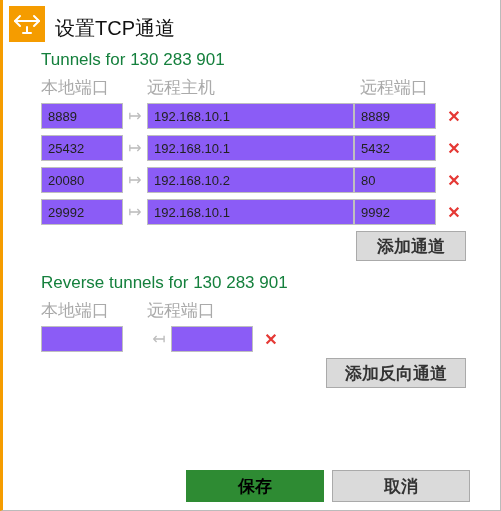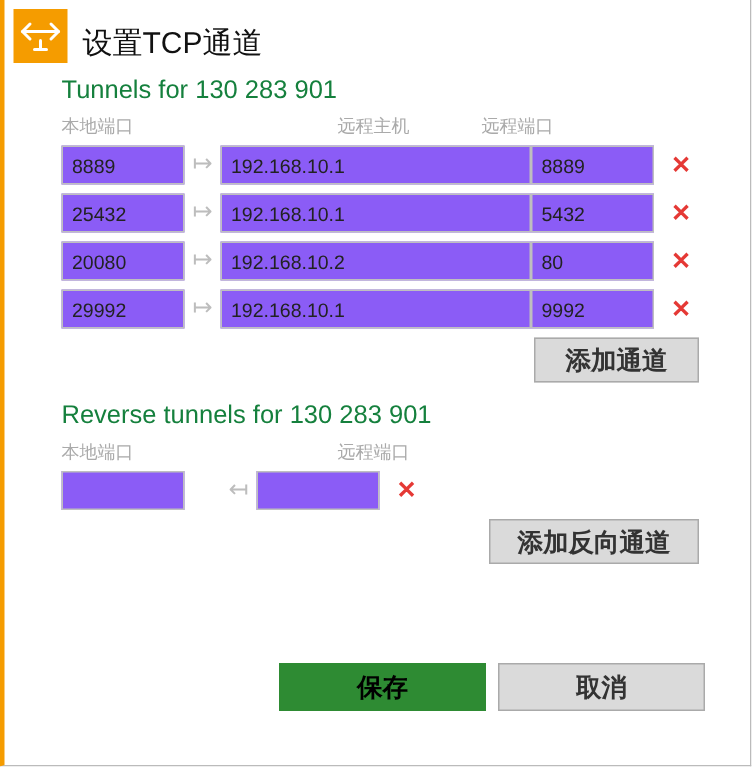--- a/index.html
+++ b/index.html
@@ -46,24 +46,23 @@
     overflow: hidden;
   }
   .section-label {
     font-size: 17px;
     color: #15803d;
     margin-top: 6px;
     margin-bottom: 6px;
   }
   .col-headers {
     display: flex;
-    font-size: 12px;
+    font-size: 17px;
     color: #aaa;
     margin-bottom: 4px;
-    gap: 39px;
   }
   .col-headers .c-local { width: 82px; }
   .col-headers .c-sep   { width: 24px; }
   .col-headers .c-host  { flex: 1; }
   .col-headers .c-remote{ width: 82px; }
   .col-headers .c-del   { width: 24px; }
 
   .row {
     display: flex;
     align-items: center;
@@ -119,21 +118,21 @@
     color: #333;
     cursor: pointer;
     display: flex;
     align-items: center;
     justify-content: center;
   }
   .footer {
     display: flex;
     justify-content: flex-end;
     gap: 8px;
-    padding: 0 30px 36px 0;
+    padding: 0 30px 8px 0;
   }
   .footer .btn { min-width: 138px; height: 32px; }
   .btn.primary {
     background: #2e8b33;
     border-color: #2e8b33;
     color: #000;
   }
 </style>
 </head>
 <body>

